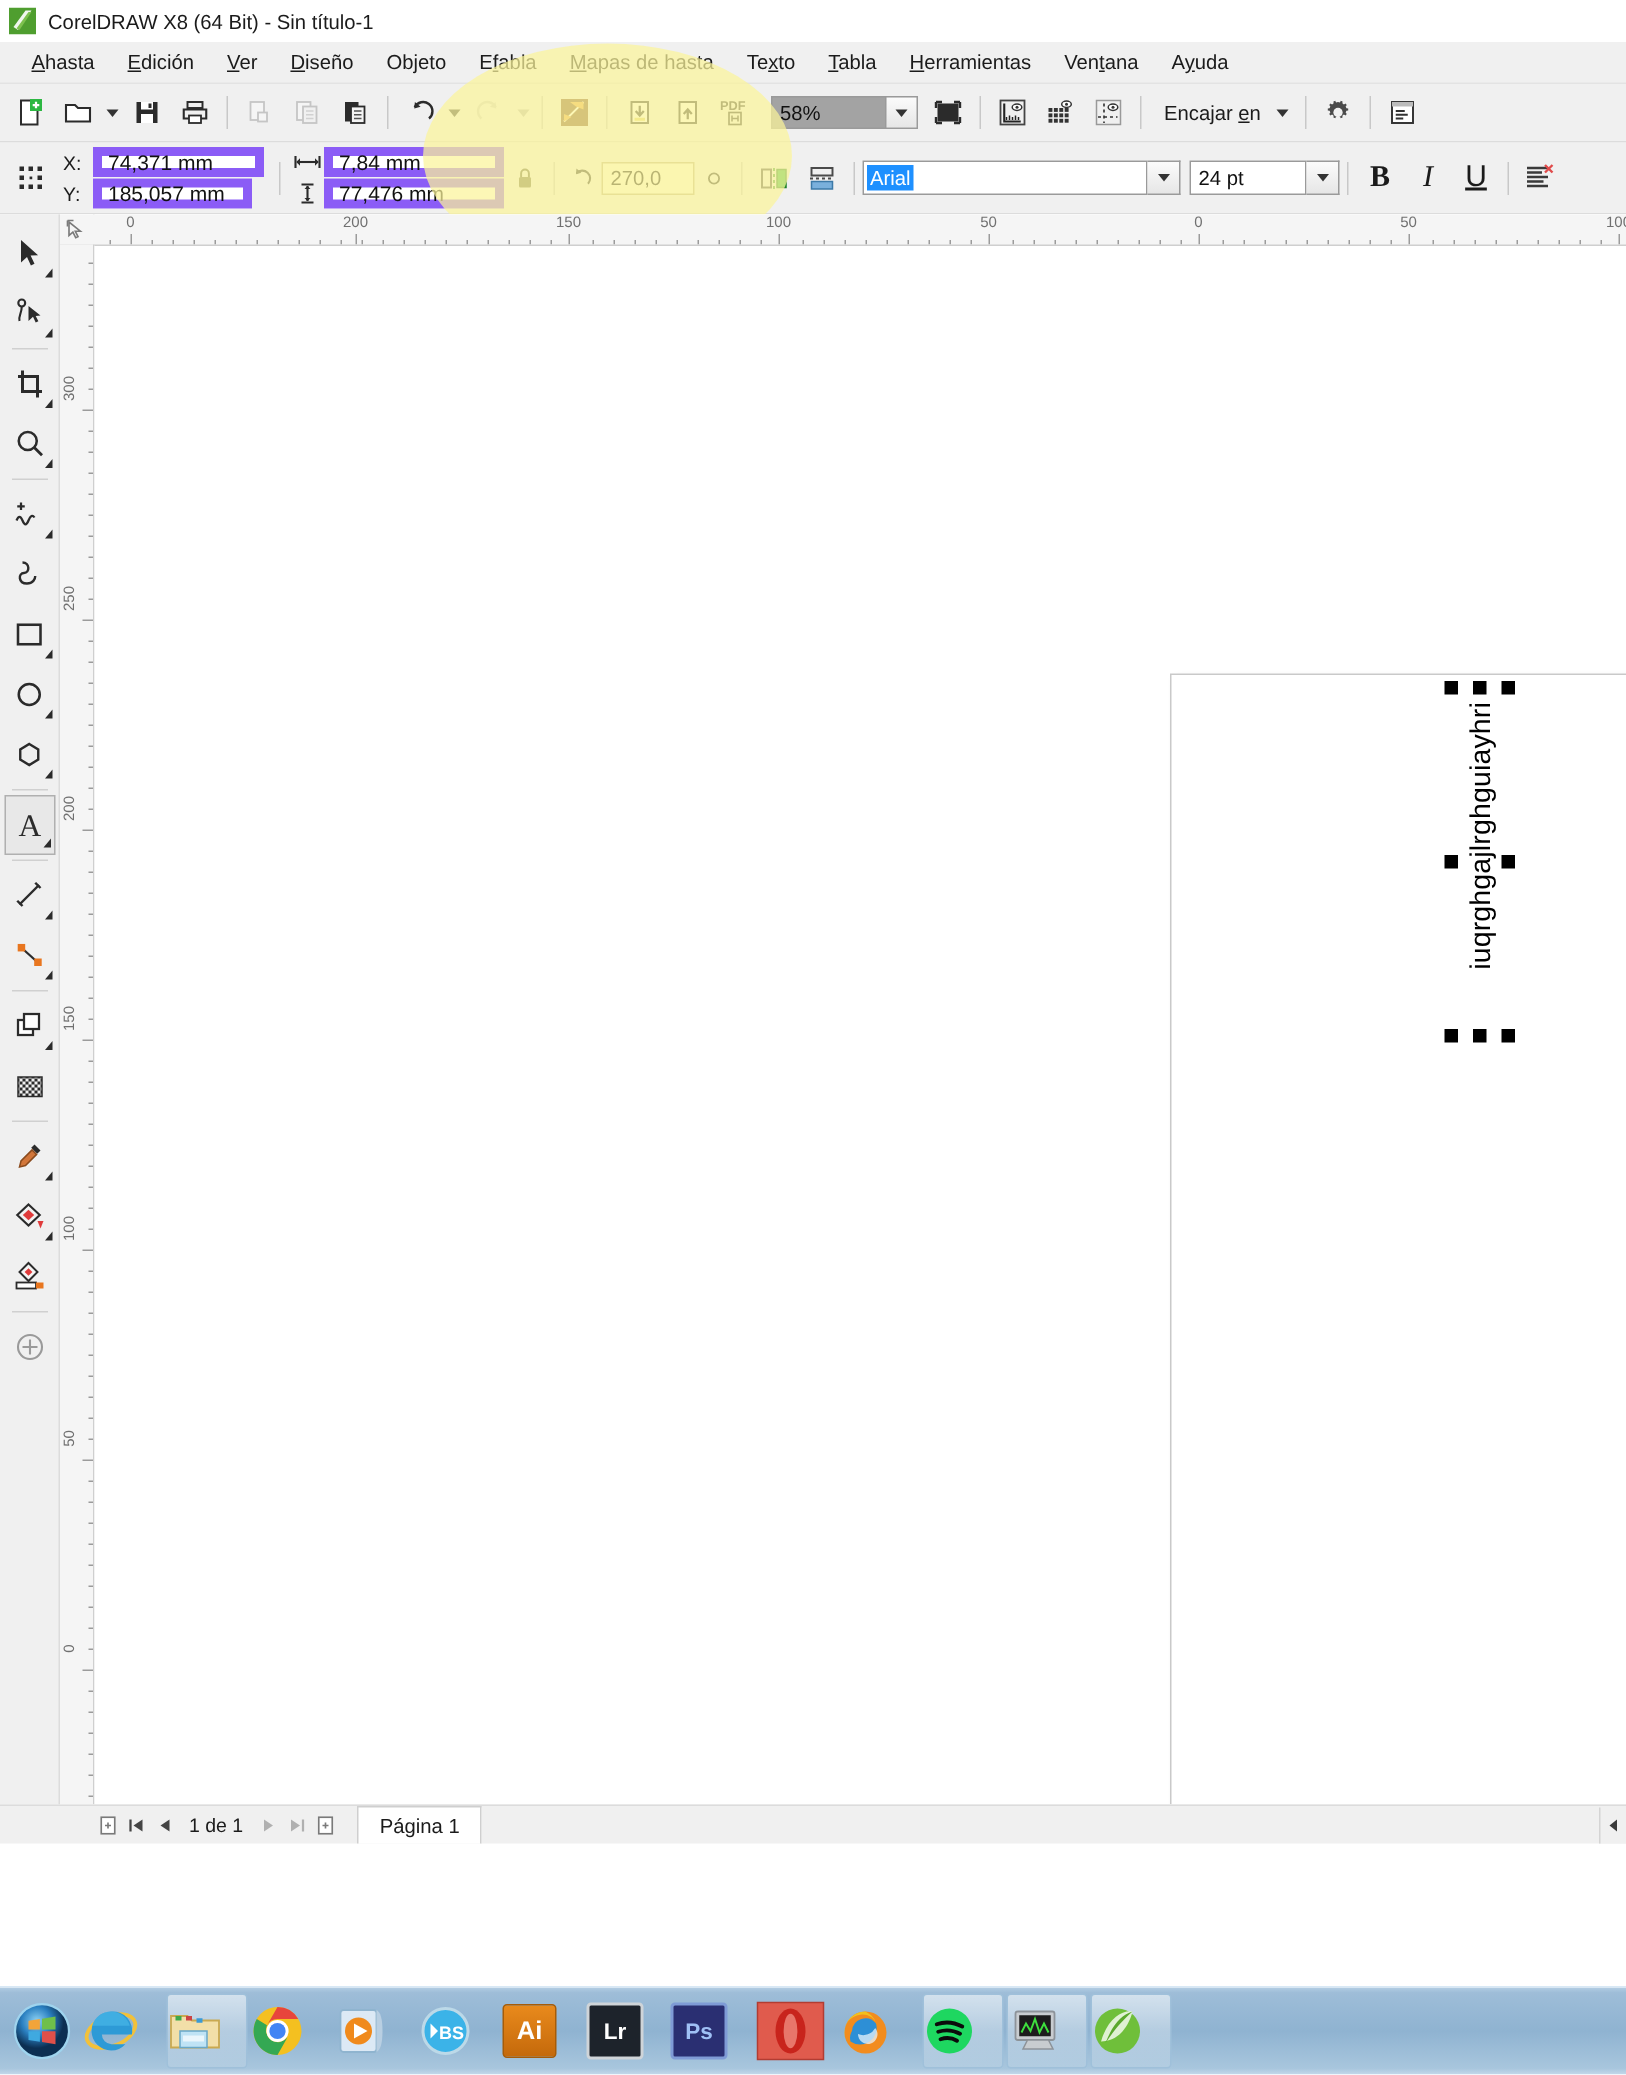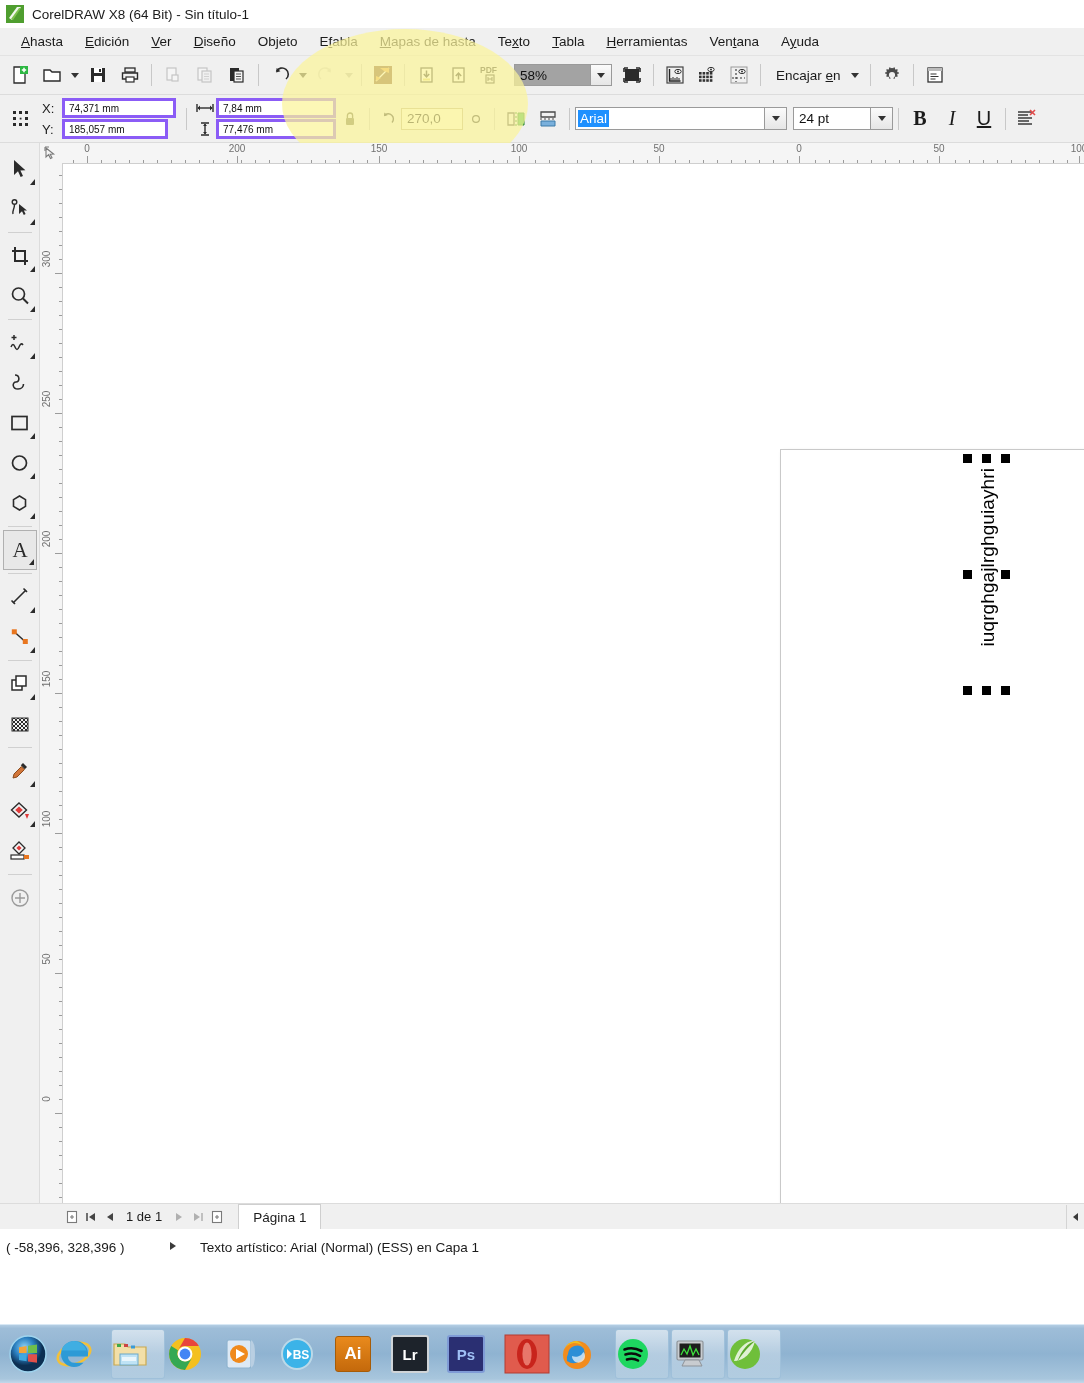--- a/index.html
+++ b/index.html
@@ -39,22 +39,22 @@
     font-family:"Liberation Sans",sans-serif;padding:0 5px;background:#a3a3a3;color:#111;box-sizing:border-box;outline:none;}
   .zoomcombo .dd{width:22px;height:22px;border:1px solid #9a9a9a;background:linear-gradient(#fbfbfb,#e6e6e6);
     display:flex;align-items:center;justify-content:center;box-sizing:border-box;}
   .encajar{display:flex;align-items:center;font-size:13.5px;color:#1b1b1b;padding:4px 6px;margin-left:4px;white-space:nowrap;}
 
   
   .propbar{height:47px;background:#f0f0f0;border-bottom:1px solid #dcdcdc;display:flex;align-items:center;padding-left:4px;position:relative;}
   .xy{display:flex;flex-direction:column;justify-content:center;margin-left:4px;}
   .xyrow{display:flex;align-items:center;height:21px;}
   .xylab{width:20px;font-size:13px;color:#1b1b1b;text-align:left;}
-  .fieldbox{border:3px solid #8b5cf6;background:#fff;height:20px;display:flex;align-items:center;
-    padding:0 4px;font-size:10px;color:#111;box-sizing:border-box;}
+  .fieldbox{border:6px solid #8b5cf6;background:#fff;height:20px;display:flex;align-items:center;
+    padding:0 4px;font-size:14px;color:#111;box-sizing:border-box;}
   .sizecol{display:flex;flex-direction:column;justify-content:center;margin-left:2px;}
   .sizerow{display:flex;align-items:center;height:21px;}
   .sizeicon{width:22px;display:flex;align-items:center;justify-content:center;}
   .lockwrap{width:28px;display:flex;align-items:center;justify-content:center;}
   .rotwrap{display:flex;align-items:center;}
   .rotfield{width:62px;height:22px;border:1px solid #b9b08a;background:#fcfbe8;display:flex;align-items:center;
     padding:0 5px;font-size:13.5px;color:#111;box-sizing:border-box;}
   .fontcombo{display:flex;align-items:center;}
   .fontcombo .fbox{width:190px;height:23px;border:1px solid #9a9a9a;background:#fff;display:flex;align-items:center;
     padding:0 2px;box-sizing:border-box;}
@@ -838,29 +838,20 @@
     </span>
     <span class="pagetab">Página 1</span>
     <span class="scrollarrow">
       <svg width="8" height="10" viewBox="0 0 8 10">
           <path d="M6 1 L1 5 L6 9 Z" fill="#3a3a3a"></path>
         </svg>
     </span>
   </div>
 
 
-  <div class="statusbar">
-    <span class="coords">( -58,396, 328,396 )</span>
-    <span class="statusarrow">
-      <svg width="10" height="12" viewBox="0 0 10 12">
-          <path d="M2 2 L8 6 L2 10 Z" fill="#3a3a3a"></path>
-        </svg>
-    </span>
-    <span class="statustext">Texto artístico: Arial (Normal) (ESS) en Capa 1</span>
-  </div>
 
   <div class="taskbar">
     <span class="startorb">
       <svg width="40" height="40" viewBox="0 0 40 40">
         <defs>
             <radialGradient id="orb" cx="40%" cy="32%">
               <stop offset="0%" stop-color="#8fd4f5"></stop>
               <stop offset="55%" stop-color="#2a7fc0"></stop>
               <stop offset="100%" stop-color="#0c2f52"></stop>
             </radialGradient>

